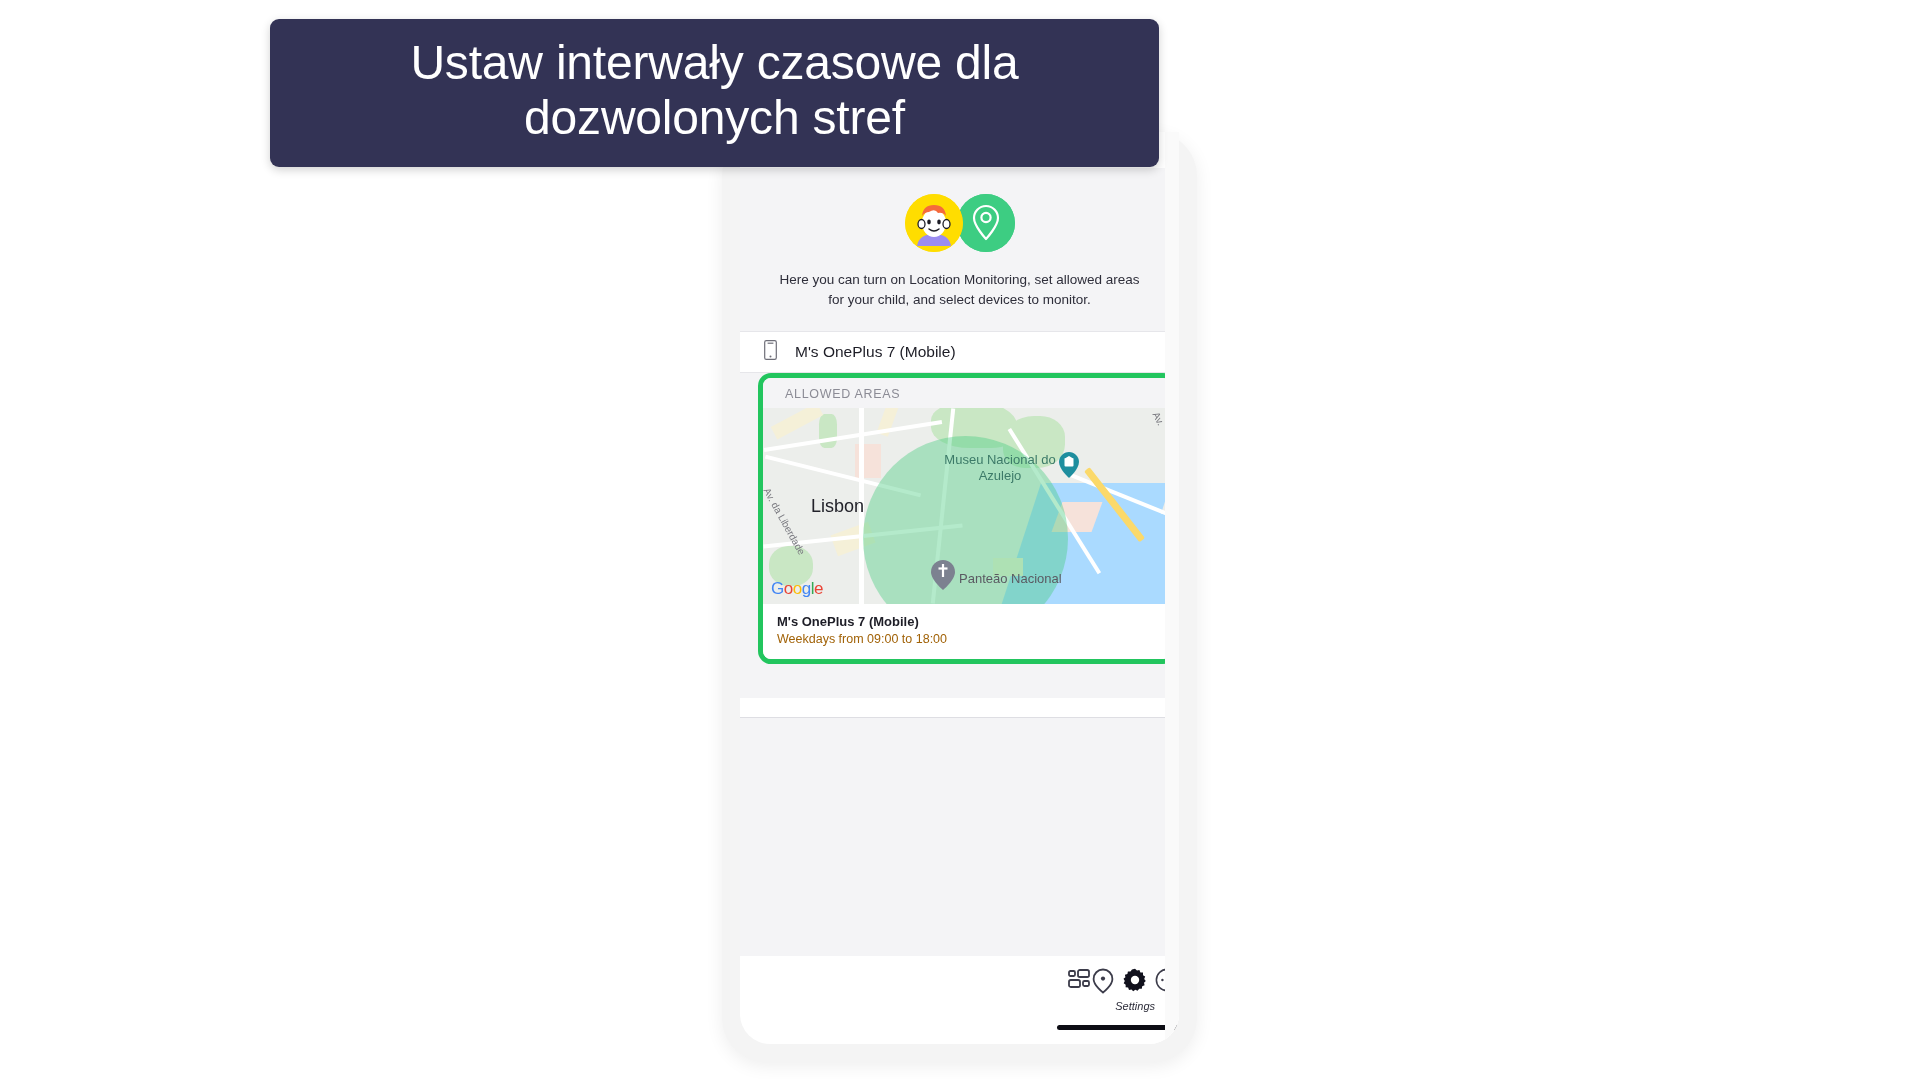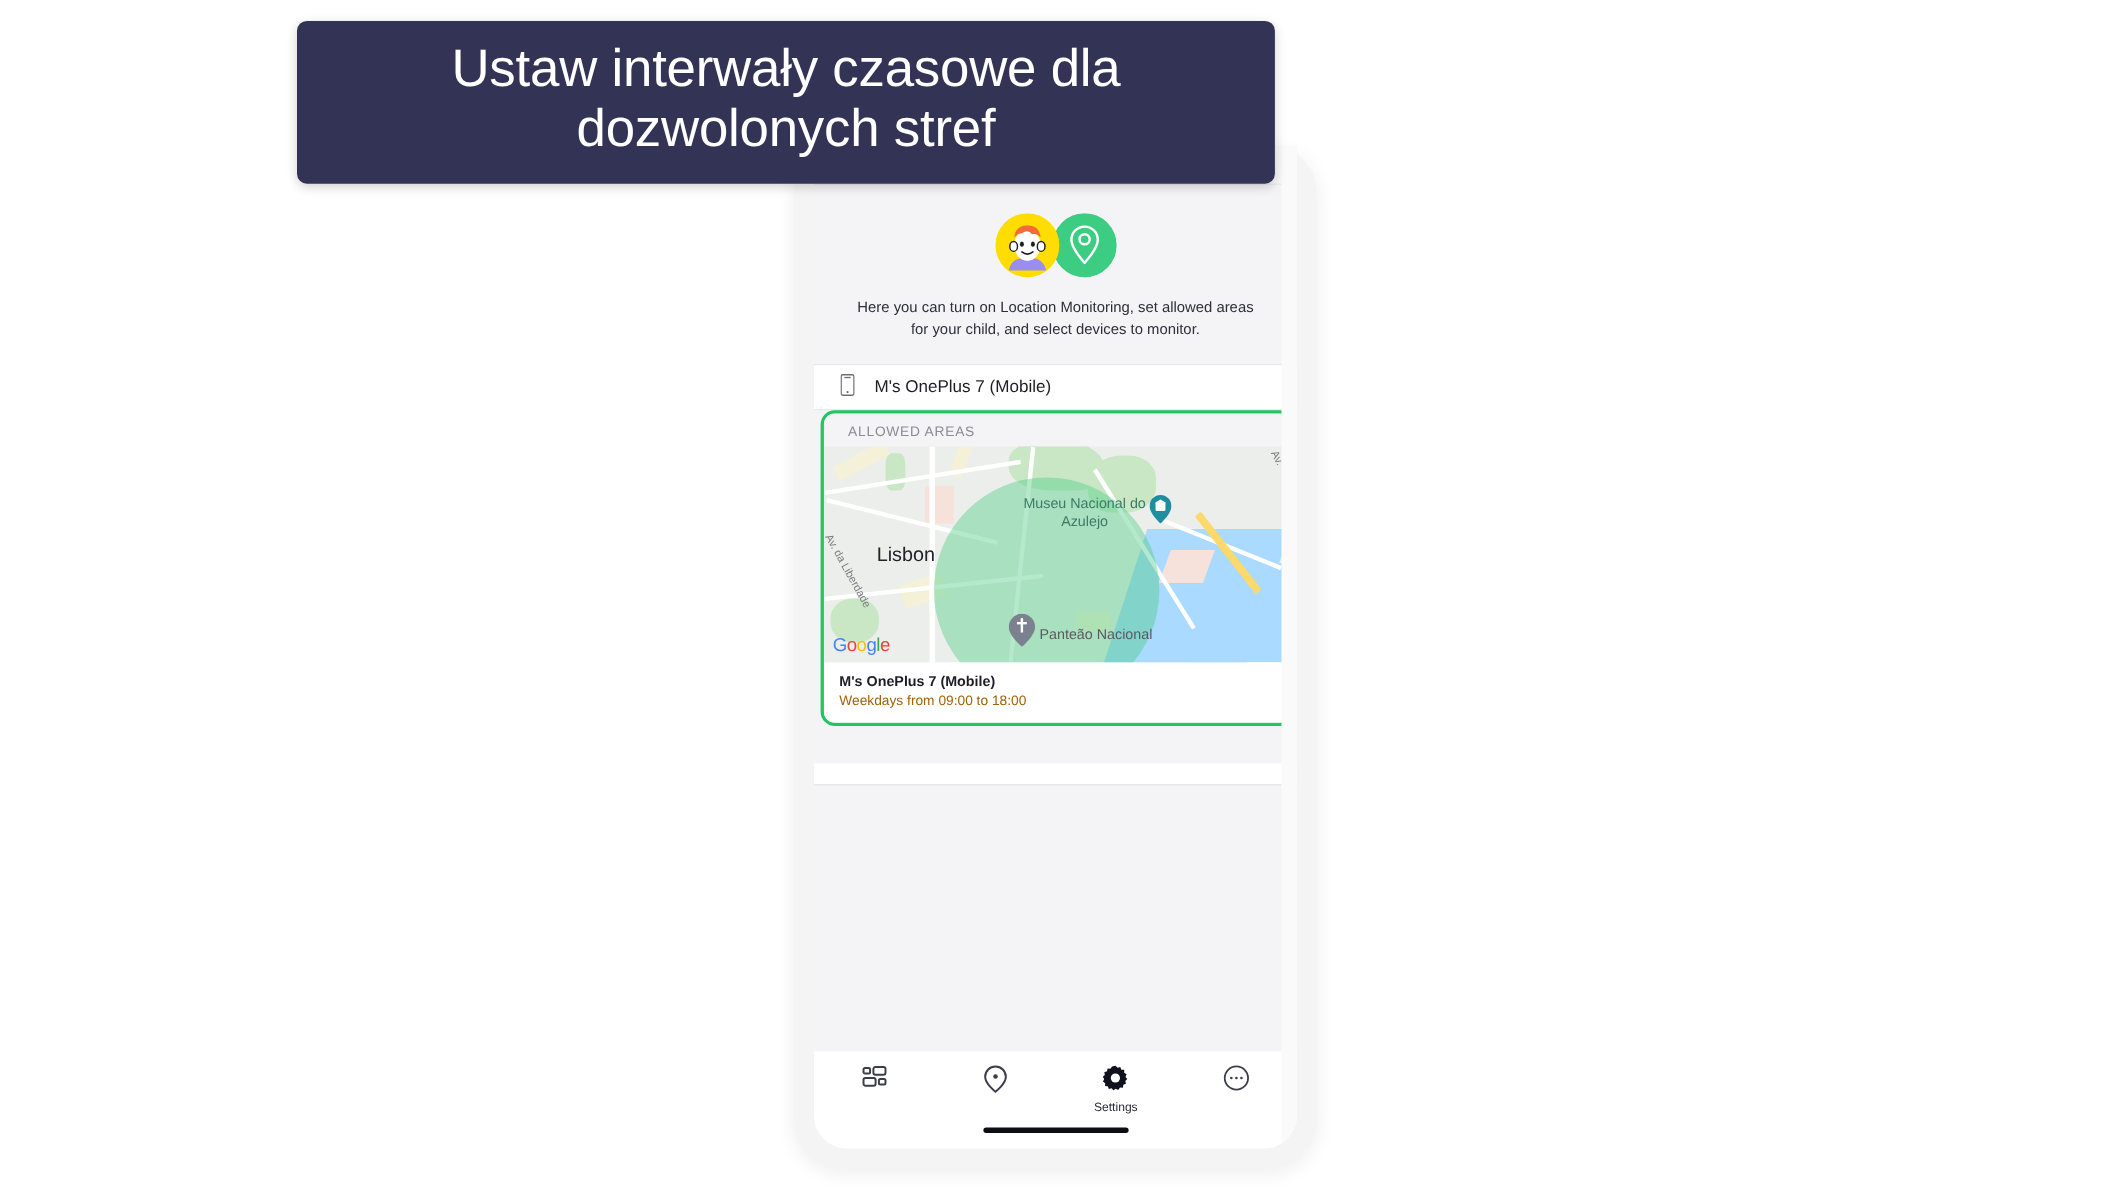--- a/index.html
+++ b/index.html
@@ -49,20 +49,21 @@
     position: absolute;
     left: 18px;
     top: 0px;
     width: 439px;
     height: 912px;
     background: #ffffff;
     border-radius: 0 0 30px 30px;
     overflow: hidden;
     display: flex;
     flex-direction: column;
+    align-items: flex-end;
   }
 
   
   .app-header {
     height: 36px;
     background: #f7f7f8;
     border-bottom: 1px solid #e3e3e6;
     position: relative;
     flex: none;
   }
@@ -182,22 +183,22 @@
 
   .helper-text {
     font-size: 12.5px;
     color: #8b8b95;
     padding: 10px 24px 14px;
     background: #f4f4f6;
   }
 
   
   .highlight-card {
-    margin: 0 3px 0 6px;
-    border: 3px solid #22c55e;
+    margin: 0 3px 0 18px;
+    border: 5px solid #22c55e;
     border-radius: 13px;
     background: #f4f4f6;
     overflow: hidden;
   }
   .card-section-label {
     font-size: 12.5px;
     letter-spacing: 0.7px;
     color: #8b8b95;
     padding: 9px 22px 7px;
     background: #f4f4f6;
@@ -336,21 +337,21 @@
     position: relative;
   }
   .nav-item {
     flex: 1;
     display: flex;
     flex-direction: column;
     align-items: center;
     gap: 4px;
     color: #3c3c4a;
   }
-  .nav-item.active { color: #11111d; }
+  .nav-item.active { color: #11111d; font-style: italic; }
   .nav-label { font-size: 11px; color: #2b2b38; }
   .home-indicator {
     position: absolute;
     left: 50%;
     margin-left: -66px;
     bottom: 14px;
     width: 132px;
     height: 5px;
     border-radius: 3px;
     background: #0d0d14;

